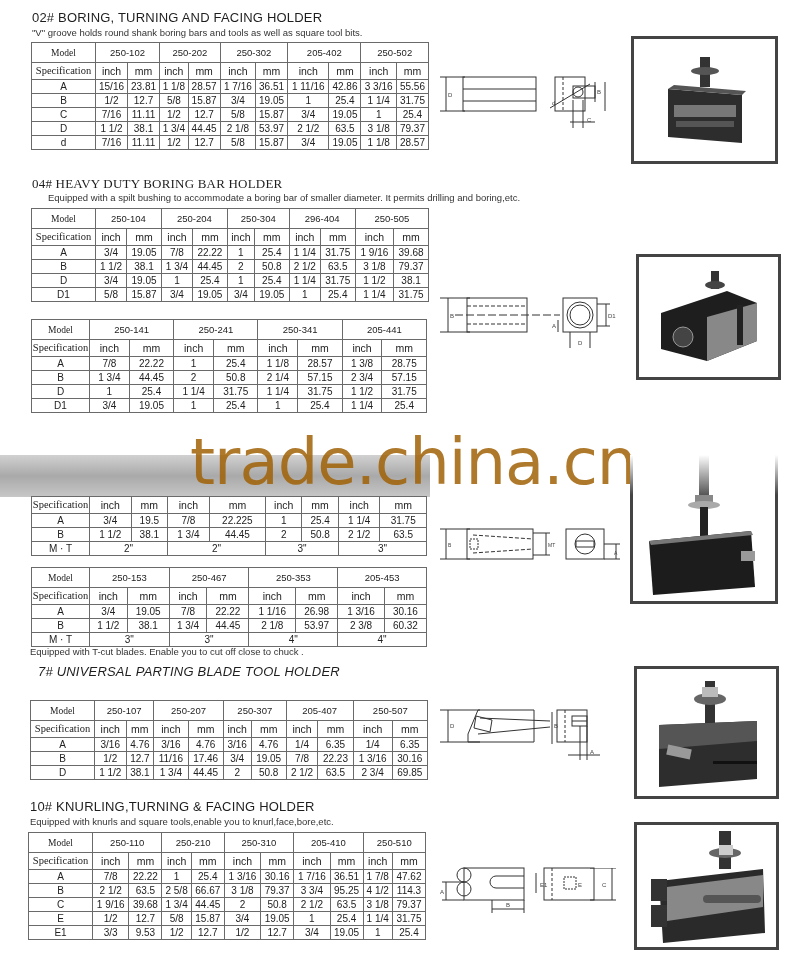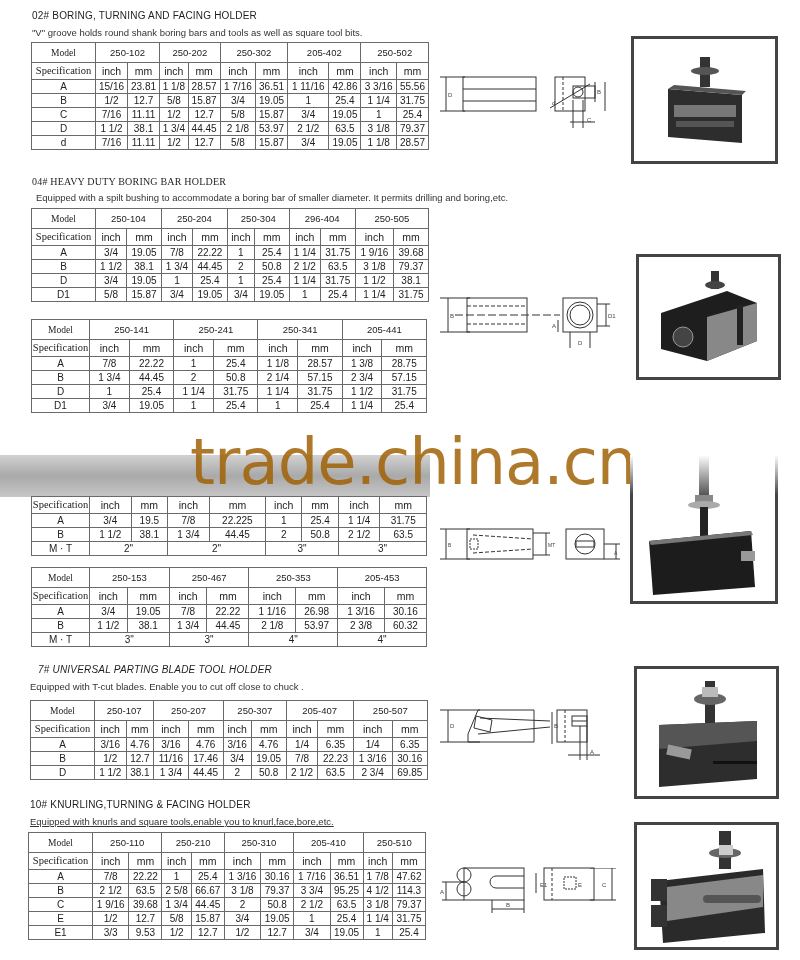--- a/index.html
+++ b/index.html
@@ -1,19 +1,19 @@
 <!DOCTYPE html>
 <html><head>
 <meta charset="utf-8">
 <style>
   html, body { margin:0; padding:0; background:#ffffff; }
   body { width:800px; height:960px; position:relative; overflow:hidden;
          font-family:"Liberation Sans", "DejaVu Sans", sans-serif; color:#222; }
   .abs { position:absolute; }
-  .title { font-size:10px; letter-spacing:0.2px; color:#1e1e1e; white-space:nowrap; }
+  .title { font-size:13px; letter-spacing:0.2px; color:#1e1e1e; white-space:nowrap; }
   .desc { font-size:9.5px; color:#333; white-space:nowrap; }
   table.spec { position:absolute; border-collapse:collapse; font-size:10px; color:#222; background:#fff; }
   table.spec td { border:1px solid #6a6a6a; text-align:center; padding:0; height:13px; line-height:12px; white-space:nowrap; }
   table.spec tr.hdr td { height:19px; font-size:9.5px; }
   table.spec tr.sub td { height:16px; font-size:10.5px; }
   table.spec td.lbl { font-size:10px;font-family:Liberation Serif, serif; }
   .photo { position:absolute; border:3px solid #444; background:#fff; box-sizing:border-box; }
   .diagram { position:absolute; }
   .watermark-band { position:absolute; left:0; top:455px; width:430px; height:42px;
      background:linear-gradient(to bottom,#c9c9c9,#9a9a9a 50%,#bdbdbd); opacity:0.85; }
@@ -160,21 +160,21 @@
     <rect x="66" y="18" width="10" height="30" fill="#333"></rect>
     <ellipse cx="71" cy="32" rx="14" ry="4" fill="#555"></ellipse>
     <polygon points="34,50 108,56 108,104 34,98" fill="#2d2d2d"></polygon>
     <polygon points="34,50 108,56 112,52 40,46" fill="#555"></polygon>
     <rect x="40" y="66" width="62" height="12" fill="#777"></rect>
     <rect x="42" y="82" width="58" height="6" fill="#555"></rect>
   </svg>
 </div>
 
 <div class="abs title" style="left:32px;top:176px;font-family:Liberation Serif, serif;">04#  HEAVY DUTY BORING BAR HOLDER</div>
-<div class="abs desc" style="left:36px;top:192px;text-align:center;">Equipped with a spilt bushing to accommodate a boring bar of smaller diameter. It permits drilling and boring,etc.</div>
+<div class="abs desc" style="left:48px;top:192px;text-align:center;">Equipped with a spilt bushing to accommodate a boring bar of smaller diameter. It permits drilling and boring,etc.</div>
 <table class="spec" id="t04a" style="left:31px;top:208px;width:398px;">
     <colgroup>
       <col style="width:64px">
       <col>
       <col>
       <col>
       <col>
       <col>
       <col>
       <col>
@@ -525,21 +525,21 @@
     <rect x="62" y="40" width="18" height="8" fill="#888"></rect>
     <ellipse cx="71" cy="50" rx="16" ry="4" fill="#aaa"></ellipse>
     <rect x="67" y="52" width="8" height="30" fill="#222"></rect>
     <polygon points="16,86 118,76 122,132 20,140" fill="#1c1c1c"></polygon>
     <polygon points="16,86 118,76 120,80 18,90" fill="#777"></polygon>
     <rect x="108" y="96" width="14" height="10" fill="#999"></rect>
   </svg>
 </div>
 
 <div class="abs title" style="left:38px;top:664px;font-style:italic;">7# UNIVERSAL PARTING BLADE TOOL HOLDER</div>
-<div class="abs desc" style="left:30px;top:681px;">Equipped with T-cut blades. Enable you to  cut off  close to chuck .</div>
+<div class="abs desc" style="left:30px;top:646px;">Equipped with T-cut blades. Enable you to  cut off  close to chuck .</div>
 <table class="spec" id="t07" style="left:30px;top:700px;width:398px;">
     <colgroup>
       <col style="width:64px">
       <col>
       <col>
       <col>
       <col>
       <col>
       <col>
       <col>
@@ -640,21 +640,21 @@
     <ellipse cx="73" cy="30" rx="16" ry="6" fill="#666"></ellipse>
     <rect x="65" y="18" width="16" height="10" fill="#bbb"></rect>
     <polygon points="22,56 120,52 120,110 22,118" fill="#2d2d2d"></polygon>
     <polygon points="22,56 120,52 120,72 22,80" fill="#555"></polygon>
     <rect x="30" y="78" width="24" height="10" fill="#999" transform="rotate(12 42 83)"></rect>
     <rect x="76" y="92" width="44" height="3" fill="#111"></rect>
   </svg>
 </div>
 
 <div class="abs title" style="left:30px;top:799px;">10#  KNURLING,TURNING &amp; FACING HOLDER</div>
-<div class="abs desc" style="left:30px;top:816px;text-decoration:underline;">Equipped with knurls  and  square tools,enable you  to knurl,face,bore,etc.</div>
+<div class="abs desc" style="left:30px;top:816px;">Equipped with knurls  and  square tools,enable you  to knurl,face,bore,etc.</div>
 <table class="spec" id="t10" style="left:28px;top:832px;width:398px;">
     <colgroup>
       <col style="width:64px">
       <col>
       <col>
       <col>
       <col>
       <col>
       <col>
       <col>

